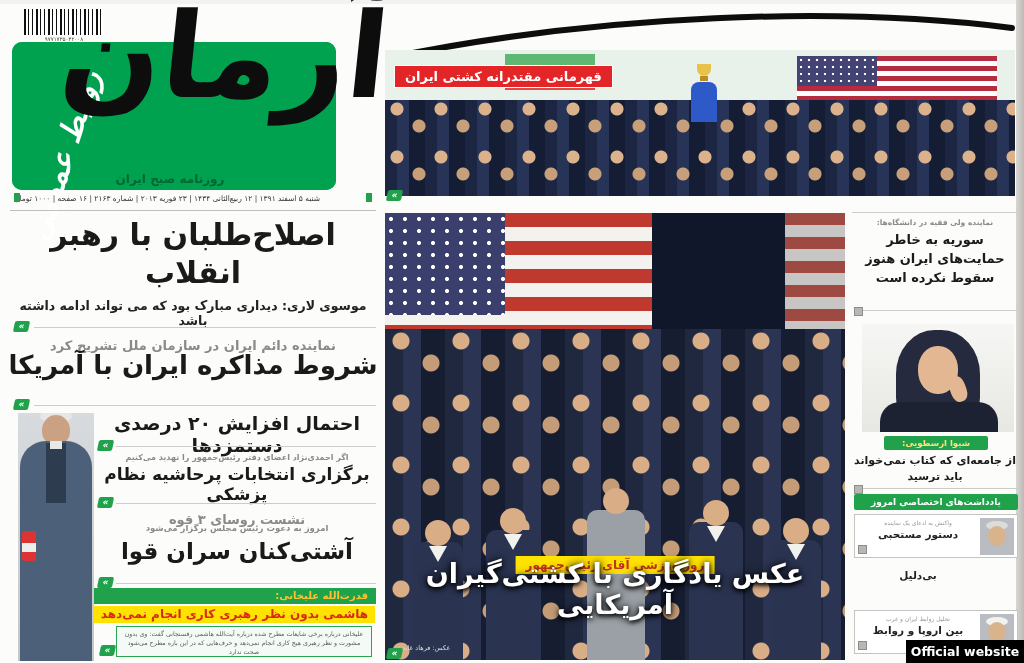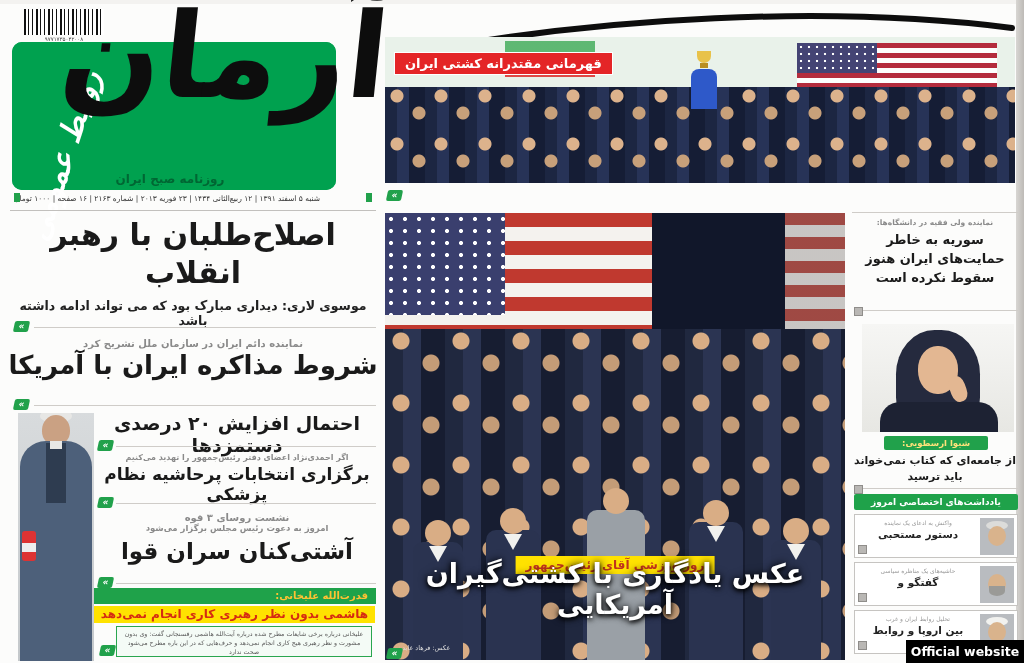--- a/index.html
+++ b/index.html
@@ -29,21 +29,21 @@
   .tagline{left:110px;top:172px;width:120px;font-size:12px;color:#063;font-weight:bold;text-align:center;}
   .calli-tail{left:0;top:0;width:1024px;height:70px;pointer-events:none;}
   .dateline{left:14px;top:194px;width:356px;font-size:7.5px;color:#333;text-align:left;}
   .date-tick{width:6px;height:9px;background:#21a14b;top:193px;}
   .masthead-rule{left:10px;top:210px;width:366px;border-top:1px solid #c2c0bd;}
 
   
   .bullet{width:15px;height:11px;background:#21a14b;border-radius:2px;transform:skewX(-12deg);
     color:#fff;font-size:9px;line-height:11px;text-align:center;font-weight:bold;}
   .rule{border-top:1px solid #cfccc8;}
-  .kicker{font-size:10px;color:#8a8a8a;font-weight:bold;}
+  .kicker{font-size:13px;color:#8a8a8a;font-weight:bold;}
   .sq-icon{width:7px;height:7px;background:#b9b7b4;border:1px solid #8f8d8a;}
 
   
   .lead-h{left:8px;top:216px;width:370px;font-size:30px;font-weight:800;line-height:1.28;}
   .lead-sub{left:8px;top:298px;width:370px;font-size:12.5px;font-weight:bold;color:#222;}
   .story2-k{left:8px;top:338px;width:370px;}
   .story2-h{left:8px;top:350px;width:370px;font-size:26px;font-weight:800;}
   .story3-h{left:96px;top:412px;width:282px;font-size:19px;font-weight:800;}
   .story4-k{left:96px;top:453px;width:282px;font-size:8px;}
   .story4-h{left:96px;top:464px;width:282px;font-size:17px;font-weight:800;}
@@ -60,21 +60,21 @@
   
   .cleric-photo{left:18px;top:413px;width:76px;height:248px;background:linear-gradient(#d8dbdd,#c4c8cb);overflow:hidden;}
   .cleric-head{position:absolute;left:24px;top:2px;width:28px;height:30px;background:#caa183;border-radius:50% 50% 45% 45%;}
   .cleric-hair{position:absolute;left:22px;top:-4px;width:32px;height:14px;background:#e7e7e5;border-radius:50%;}
   .cleric-robe{position:absolute;left:2px;top:28px;width:72px;height:220px;background:#4d607a;border-radius:26px 26px 0 0;}
   .cleric-inner{position:absolute;left:28px;top:30px;width:20px;height:60px;background:#2e3c50;}
   .cleric-collar{position:absolute;left:32px;top:28px;width:12px;height:8px;background:#e8e8e6;}
   .cleric-item{position:absolute;left:4px;top:118px;width:14px;height:30px;background:linear-gradient(#d33 0 40%,#eee 40% 70%,#d33 70%);border-radius:3px;}
 
   
-  .top-photo{left:385px;top:37px;width:630px;height:146px;background:linear-gradient(#e9f2ea 0 34%,#d8e2da 34% 42%,#232c46 42%);overflow:hidden;}
+  .top-photo{left:385px;top:50px;width:630px;height:146px;background:linear-gradient(#e9f2ea 0 34%,#d8e2da 34% 42%,#232c46 42%);overflow:hidden;}
   .us-flag-sm{position:absolute;right:18px;top:6px;width:200px;height:62px;
     background:repeating-linear-gradient(#b22234 0 5px,#fff 5px 10px);opacity:.95;}
   .us-canton-sm{position:absolute;left:0;top:0;width:80px;height:30px;background:#3c3b6e;
     background-image:radial-gradient(circle at 4px 4px,#fff 1px,transparent 1.6px);background-size:8px 7px;}
   .iran-flag-sm{position:absolute;left:120px;top:4px;width:90px;height:36px;opacity:.7;
     background:linear-gradient(#239f40 0 33%,#fff 33% 66%,#da0000 66%);}
   .crowd{background-image:
     radial-gradient(circle at 12px 9px,#dcb28c 0 6px,rgba(0,0,0,0) 7px),
     radial-gradient(circle at 34px 26px,#c7a07a 0 6px,rgba(0,0,0,0) 7px),
     repeating-linear-gradient(90deg,#1c2642 0 12px,#273357 12px 24px,#151d35 24px 40px);
@@ -290,30 +290,20 @@
     <div class="note-photo">
       <div class="note-hair"></div>
         <div class="note-face"></div>
     </div>
     <div class="note-kicker rtl">واکنش به ادعای یک نماینده</div>
     <div class="note-l1 rtl">دستور مستحبی</div>
     <div class="note-l2 rtl">بی‌دلیل</div>
     <div class="sq-icon note-sq"></div>
   </div>
 
-  <div class="abs note-box" style="top:562px;">
-    <div class="note-photo">
-      <div class="note-face"></div>
-        <div class="note-beard"></div>
-    </div>
-    <div class="note-kicker rtl">حاشیه‌های یک مناظره سیاسی</div>
-    <div class="note-l1 rtl">گفتگو و</div>
-    <div class="note-l2 rtl">مشی اصلاحات</div>
-    <div class="sq-icon note-sq"></div>
-  </div>
 
   <div class="abs note-box" style="top:610px;">
     <div class="note-photo">
       <div class="note-hair" style="background:#f2f2ef;"></div>
         <div class="note-face"></div>
     </div>
     <div class="note-kicker rtl">تحلیل روابط ایران و غرب</div>
     <div class="note-l1 rtl">بین اروپا و روابط</div>
     <div class="note-l2 rtl">تفاوت قائل باشیم</div>
     <div class="sq-icon note-sq"></div>

